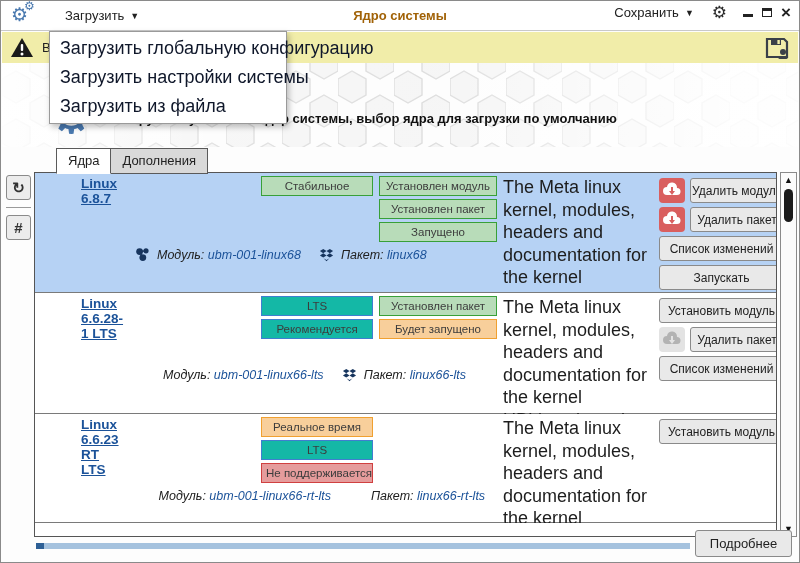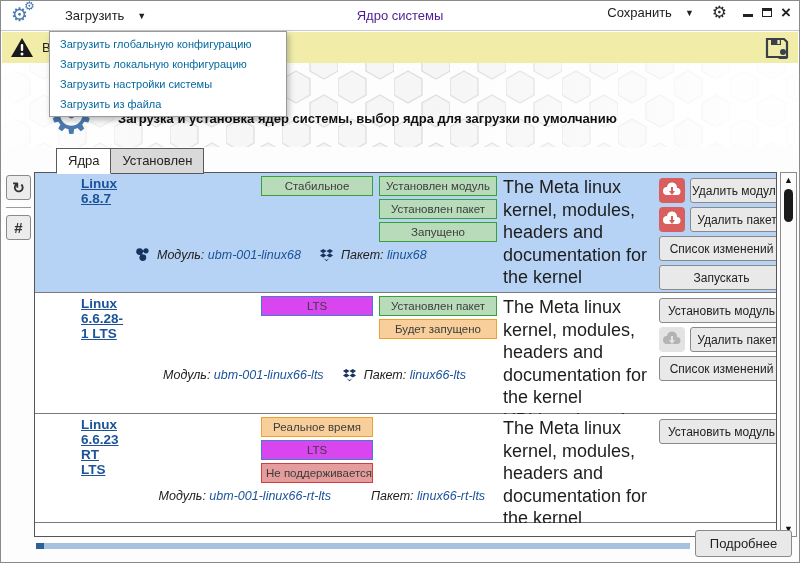--- a/index.html
+++ b/index.html
@@ -4,24 +4,24 @@
 <style>
   * { margin:0; padding:0; box-sizing:border-box; }
   html,body { width:800px; height:563px; font-family:"Liberation Sans", sans-serif; background:#fff; }
   .window { position:relative; width:800px; height:563px; background:#fdfdfd; border:1px solid #8a8a8a; overflow:hidden; font-size:13px; color:#1a1a1a; }
 
   
   .topbar { position:absolute; top:0; left:0; right:0; height:30px; background:#fff; border-bottom:1px solid #c9c9c9; display:flex; align-items:center; }
   .logo { margin-left:10px; width:34px; position:relative; height:30px; }
   .logo .g1 { position:absolute; left:0; top:2px; font-size:19px; color:#4a79af; }
   .logo .g2 { position:absolute; left:13px; top:-2px; font-size:12px; color:#4a79af; }
-  .menu-btn { display:flex; align-items:center; gap:13px; padding:4px 8px; cursor:default; color:#222;text-align:right; }
+  .menu-btn { display:flex; align-items:center; gap:6px; padding:4px 8px; cursor:default; color:#222;text-align:right; }
   .menu-btn.load { margin-left:12px; }
   .caret { font-size:9px; color:#222; }
-  .tb-title { position:absolute; left:0; right:0; text-align:center; font-weight:normal; color:#4c1d95; pointer-events:none; }
+  .tb-title { position:absolute; left:0; right:0; text-align:center; font-weight:bold; color:#a16207; pointer-events:none; }
   .tb-right { position:absolute; right:8px; top:0; height:23px; display:flex; align-items:center; gap:10px; }
   .gear-btn { font-size:17px; color:#2b2b2b; line-height:1; }
   .winctl { display:flex; align-items:center; gap:9px; margin-left:6px; }
   .wc-min { width:10px; height:3px; background:#222; margin-top:6px; }
   .wc-max { width:10px; height:9px; border:1px solid #222; border-top:3px solid #222; }
   .wc-close { font-size:17px; font-weight:bold; color:#222; line-height:1; }
 
   
   .warnbar { position:absolute; top:31px; left:1px; right:1px; height:31px; background:#f1eda9; display:flex; align-items:center; padding:0 8px; }
   .warn-icon { width:24px; height:21px; }
@@ -32,21 +32,21 @@
   .header { position:absolute; top:62px; left:1px; right:1px; height:84px; background:#fff; overflow:hidden; }
   .hexes { position:absolute; inset:0; }
   .hex-fade { position:absolute; inset:0; background:linear-gradient(90deg, rgba(255,255,255,0.95) 0%, rgba(255,255,255,0.25) 25%, rgba(255,255,255,0.15) 55%, rgba(255,255,255,0.9) 92%); }
   .hdr-gears { position:absolute; left:46px; top:4px; }
   .hdr-gears .hg1 { position:absolute; left:0; top:18px; font-size:52px; color:#4a79af; }
   .hdr-gears .hg2 { position:absolute; left:36px; top:0; font-size:30px; color:#4a79af; }
   .hdr-sub { position:absolute; left:116px; top:48px; font-weight:bold; color:#111; font-size:13px; }
 
   
   .load-menu { position:absolute; left:48px; top:30px; width:238px; background:#fff; border:1px solid #9a9a9a; box-shadow:2px 3px 6px rgba(0,0,0,0.25); z-index:50; padding:2px 0; }
-  .load-menu .mi { padding:4px 10px; white-space:nowrap; color:#0369a1; font-size:11px; }
+  .load-menu .mi { padding:4px 10px; white-space:nowrap; color:#0f172a; font-size:18px; }
 
   
   .tabs { position:absolute; left:55px; top:147px; display:flex; z-index:5; }
   .tab { padding:4px 11px 5px; border:1px solid #5a5a5a; font-size:13px; color:#222; }
   .tab.active { background:#fff; border-bottom:1px solid #fff; position:relative; z-index:6; }
   .tab.inactive { background:#d9d9d9; border-left:none; margin-top:0px; }
 
   
   .side-toolbar { position:absolute; left:5px; top:174px; width:26px; }
   .tool-btn { width:25px; height:25px; background:#ececec; border:1px solid #8a8a8a; border-radius:3px; display:flex; align-items:center; justify-content:center; font-weight:bold; color:#333; font-size:15px; }
@@ -62,21 +62,21 @@
   .kname-col { display:flex; flex-direction:row; justify-content:space-between; gap:18px; }
   .kline { display:flex; align-items:center; min-height:17px; }
   .icon-slot { width:22px; display:flex; align-items:center; }
   .kname { font-weight:bold; color:#1b5299; text-decoration:underline; font-size:13.5px; margin-left:22px; }
   .kmeta { font-style:italic; font-size:12.5px; color:#222; white-space:nowrap; }
   .kmeta a { color:#1b5299; }
 
   .badge-col { display:flex; flex-direction:column; justify-content:flex-start; gap:3px; }
   .badge { border:1px solid; padding:3px 4px; font-size:11.5px; text-align:center; color:#3c3c3c; white-space:nowrap; }
   .badge.green  { background:#b8dcb9; border-color:#38a038; }
-  .badge.blue   { background:#d946ef; border-color:#3f7ed0; }
+  .badge.blue   { background:#14b8a6; border-color:#3f7ed0; }
   .badge.orange { background:#f8cf9b; border-color:#f0a030; }
   .badge.red    { background:#e59c9c; border-color:#d04040; }
 
   .desc-col { display:flex; align-items:center; font-size:18px; color:#1d1d1d; line-height:1.25; }
 
   .actions-col { display:flex; flex-direction:column; gap:4px; padding-top:2px; }
   .action-row { display:flex; gap:5px; }
   .abtn { flex:1; height:25px; background:#e9e9e9; border:1px solid #8a8a8a; border-radius:3px; font-size:12px; color:#222; display:flex; align-items:center; justify-content:center; white-space:nowrap; }
   .aicon { width:26px; height:25px; flex:none; }
 
@@ -153,28 +153,27 @@
     <div class="hex-fade"></div>
     <div class="hdr-gears">
       <span class="hg1">⚙</span>
         <span class="hg2">⚙</span>
     </div>
     <div class="hdr-sub">Загрузка и установка ядер системы, выбор ядра для загрузки по умолчанию</div>
   </div>
 
   <div class="load-menu" id="load-menu">
       <div class="mi">Загрузить глобальную конфигурацию</div>
-      <div class="mi">Загрузить локальную конфигурацию</div>
       <div class="mi">Загрузить настройки системы</div>
       <div class="mi">Загрузить из файла</div>
     </div>
 
   <div class="tabs">
     <div class="tab active">Ядра</div>
-    <div class="tab inactive">Установлен</div>
+    <div class="tab inactive">Дополнения</div>
   </div>
 
   <div class="side-toolbar">
     <div class="tool-btn">
         <span>↻</span>
       </div>
     <div class="tool-sep"></div>
     <div class="tool-btn">
         <span>#</span>
       </div>
@@ -260,20 +259,21 @@
                 <polygon points="4.5,5.1 8,7.4 4.5,9.7 1,7.4" fill="#17355e"></polygon>
                 <polygon points="11.5,5.1 15,7.4 11.5,9.7 8,7.4" fill="#17355e"></polygon>
                 <polygon points="4.8,10.4 8,12.3 11.2,10.4 8,13.6" fill="#17355e"></polygon>
               </svg>
             </span>
             <span class="kmeta">Пакет: <a>linux66-lts</a></span>
           </div>
         </div>
         <div class="badge-col">
           <div class="badge blue">LTS</div>
+          <div class="badge blue">Рекомендуется</div>
         </div>
         <div class="badge-col">
           <div class="badge green">Установлен пакет</div>
           <div class="badge orange">Будет запущено</div>
         </div>
         <div class="desc-col">The Meta linux kernel, modules, headers and documentation for the kernel UBLinux kernel and modules</div>
         <div class="actions-col">
           <div class="action-row">
             <div class="abtn">Установить модуль</div>
           </div>

